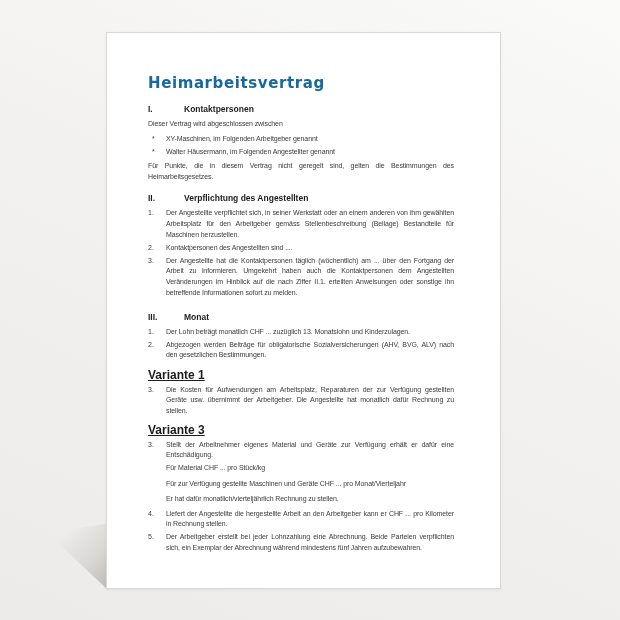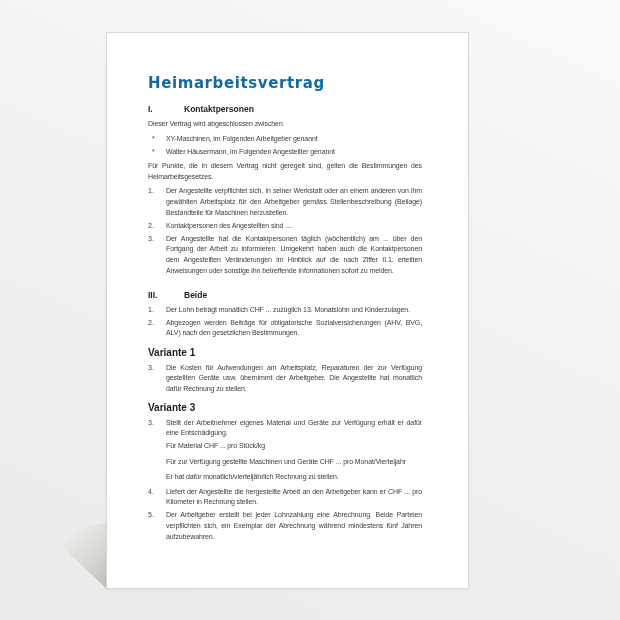--- a/index.html
+++ b/index.html
@@ -7,21 +7,21 @@
     width:620px; height:620px; overflow:hidden; position:relative;
     background:linear-gradient(205deg, #fafaf9 0%, #f2f1ef 45%, #ecebe9 100%);
     font-family:"Liberation Sans", sans-serif;
   }
   .corner-shadow {
     position:absolute; left:48px; top:523px; width:60px; height:67px;
     clip-path:polygon(0 16%, 100% 100%, 100% 0);
     background:linear-gradient(315deg, #bcb9b6 0%, #d8d6d3 35%, rgba(242,241,239,0) 78%);
   }
   .paper {
-    position:absolute; left:106px; top:32px; width:363px; height:557px;
+    position:absolute; left:106px; top:32px; width:395px; height:557px;
     background:#ffffff; border:1px solid #d9d8d5; box-sizing:border-box;
     padding:40px 46px 0 41px;
     box-shadow:0 1px 3px rgba(0,0,0,0.05);
   }
   h1.doc-title {
     margin:0 0 11px 0; font-family:"DejaVu Sans","Liberation Sans",sans-serif;
     font-size:15px; line-height:20px; font-weight:bold; letter-spacing:0.6px;
     color:#16699e;
   }
   .sec-head {
@@ -34,21 +34,21 @@
   }
   p.body-text { margin:0 0 4px 0; }
   p.note { text-align:justify; margin:2px 0 0 0; }
   .bullet-row { display:flex; margin:0 0 2.5px 0; }
   .bullet-row .bullet { width:14px; flex:none; padding-left:4px; font-size:7px; line-height:10.6px; color:#3b3b3b; }
   .bullet-row .bullet-text { flex:1; }
   .bullets { margin:0 0 4px 0; }
   .item-row { display:flex; margin:0 0 2.5px 0; }
   .item-row .item-num { width:18px; flex:none; font-size:7px; line-height:10.6px; color:#3b3b3b; }
   .item-row .item-text { flex:1; text-align:justify; }
-  .variant-label { font-size:10px; line-height:10px; font-weight:bold; color:#1c1c1c; margin:9px 0 4.5px 0; }
+  .variant-label { font-size:12px; line-height:10px; font-weight:bold; color:#1c1c1c; margin:9px 0 4.5px 0;text-decoration:underline; }
   .subline { margin:2px 0 4.5px 18px; }
   .sec-gap { height:4px; }
 </style>
 </head>
 <body>
 
 <div class="corner-shadow"></div>
 
 <div class="paper">
 
@@ -65,37 +65,41 @@
       <span class="bullet-text">XY-Maschinen, im Folgenden Arbeitgeber genannt</span>
     </div>
     <div class="bullet-row">
       <span class="bullet">*</span>
       <span class="bullet-text">Walter Häusermann, im Folgenden Angestellter genannt</span>
     </div>
   </div>
   <p class="body-text note">Für Punkte, die in diesem Vertrag nicht geregelt sind, gelten die Bestimmungen des Heimarbeitsgesetzes.</p>
 
   <div class="sec-gap"></div>
+  <div class="sec-head">
+    <span class="sec-num">II.</span>
+    <span class="sec-label">Verpflichtung des Angestellten</span>
+  </div>
   <div class="item-row">
     <span class="item-num">1.</span>
     <span class="item-text">Der Angestellte verpflichtet sich, in seiner Werkstatt oder an einem anderen von ihm gewählten Arbeitsplatz für den Arbeitgeber gemäss Stellenbeschreibung (Beilage) Bestandteile für Maschinen herzustellen.</span>
   </div>
   <div class="item-row">
     <span class="item-num">2.</span>
     <span class="item-text">Kontaktpersonen des Angestellten sind ....</span>
   </div>
   <div class="item-row">
     <span class="item-num">3.</span>
     <span class="item-text">Der Angestellte hat die Kontaktpersonen täglich (wöchentlich) am ... über den Fortgang der Arbeit zu informieren. Umgekehrt haben auch die Kontaktpersonen dem Angestellten Veränderungen im Hinblick auf die nach Ziffer II.1. erteilten Anweisungen oder sonstige ihn betreffende Informationen sofort zu melden.</span>
   </div>
 
   <div class="sec-gap"></div>
   <div class="sec-head">
     <span class="sec-num">III.</span>
-    <span class="sec-label">Beide</span>
+    <span class="sec-label">Monat</span>
   </div>
   <div class="item-row">
     <span class="item-num">1.</span>
     <span class="item-text">Der Lohn beträgt monatlich CHF ... zuzüglich 13. Monatslohn und Kinderzulagen.</span>
   </div>
   <div class="item-row">
     <span class="item-num">2.</span>
     <span class="item-text">Abgezogen werden Beiträge für obligatorische Sozialversicherungen (AHV, BVG, ALV) nach den gesetzlichen Bestimmungen.</span>
   </div>
 

